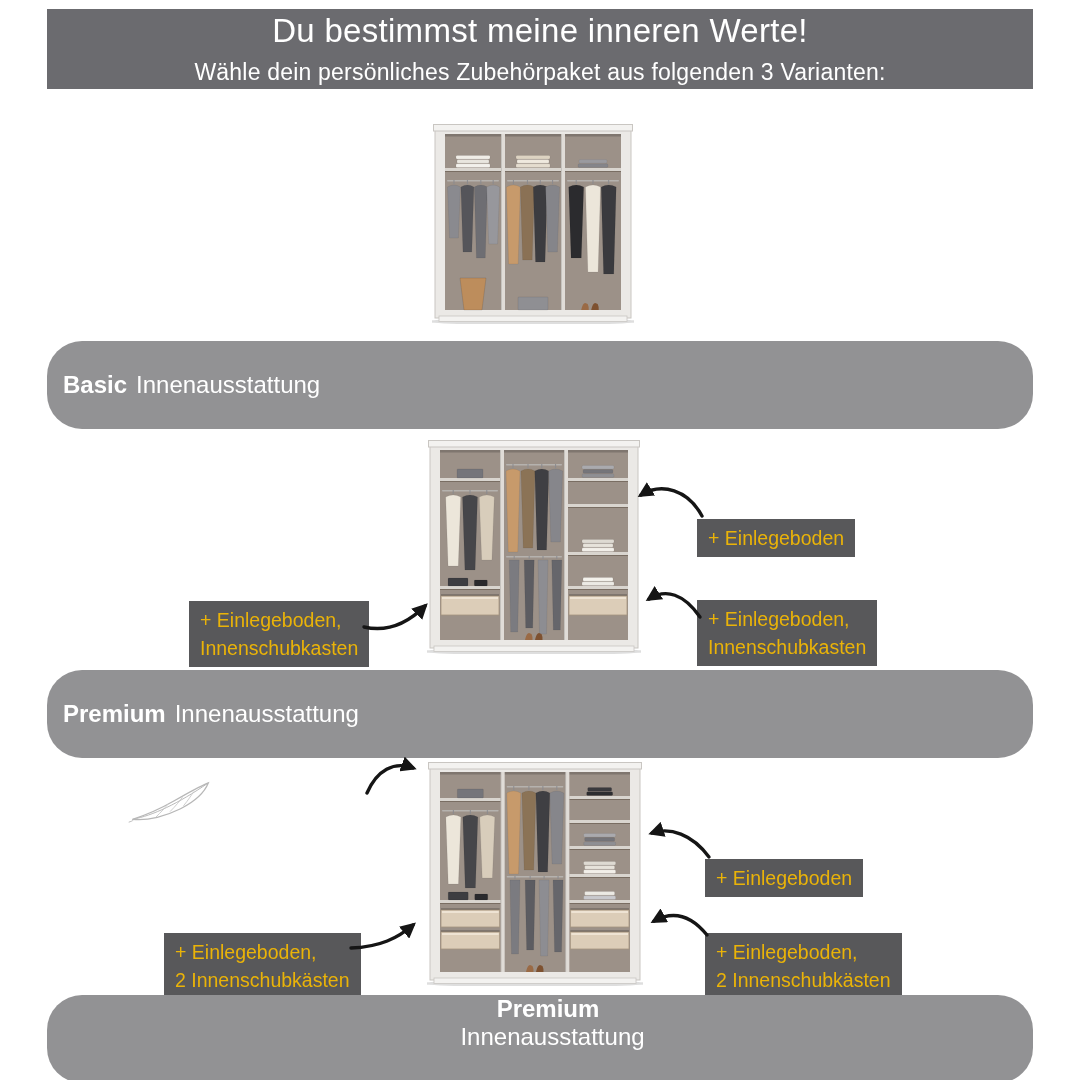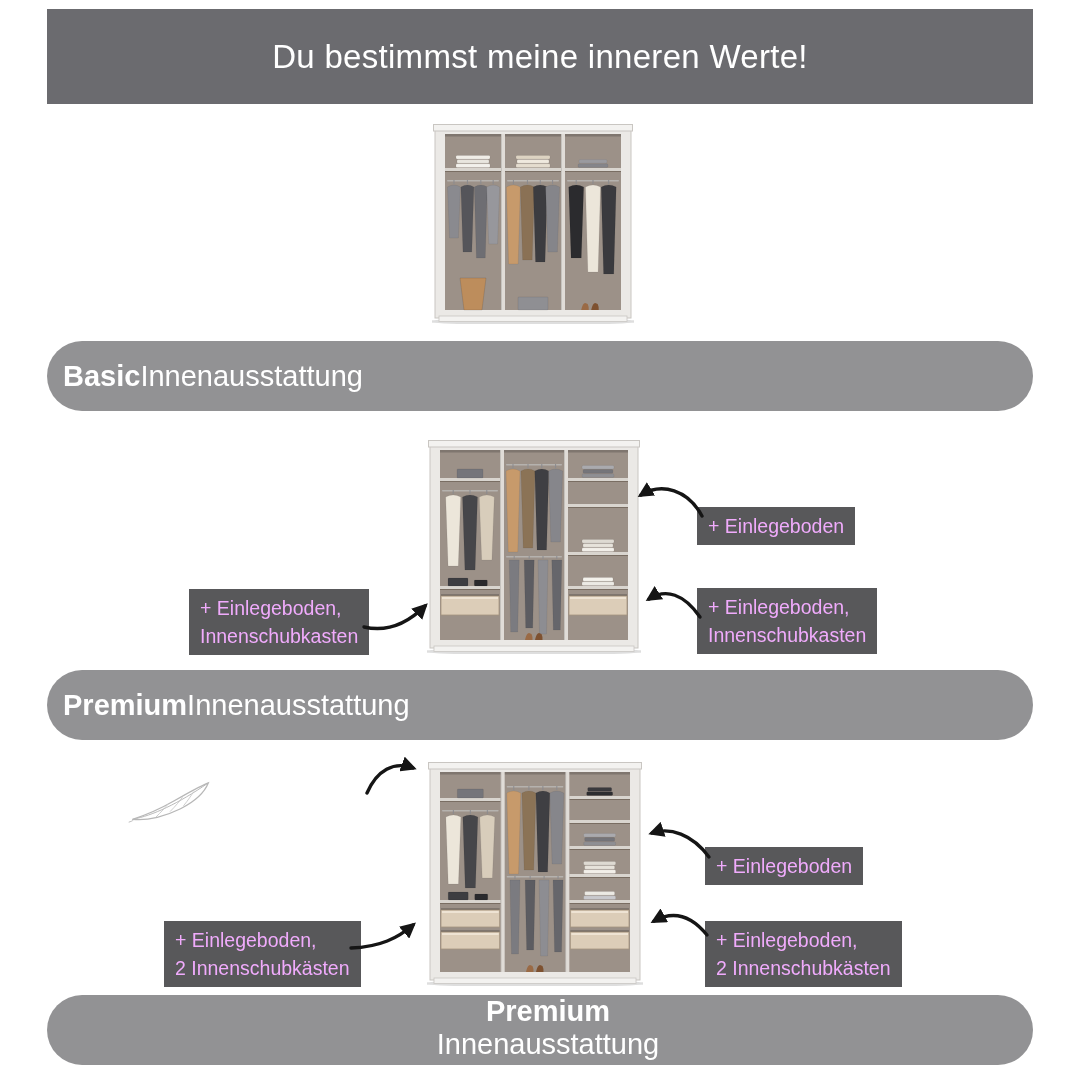--- a/index.html
+++ b/index.html
@@ -1,31 +1,31 @@
 <!DOCTYPE html>
 <html><head>
 <meta charset="utf-8">
 <style>
   html,body{margin:0;padding:0;background:#ffffff;}
   .page{position:relative;width:1080px;height:1080px;background:#ffffff;overflow:hidden;
         font-family:"Liberation Sans",sans-serif;color:#fff;}
   
-  .header{position:absolute;left:47px;top:9px;width:986px;height:95px;background:#6b6b6f;
+  .header{position:absolute;left:47px;top:9px;width:986px;height:80px;background:#6b6b6f;
           display:flex;flex-direction:column;align-items:center;justify-content:center;gap:9px;}
   .title{font-size:33px;letter-spacing:.3px;font-weight:400;}
   .subtitle{font-size:23px;letter-spacing:.2px;font-weight:400;}
   
-  .pill{position:absolute;left:47px;width:986px;height:70px;border-radius:35px;background:#929294;
-        display:flex;align-items:center;padding-left:16px;box-sizing:border-box;font-size:29px;}
+  .pill{position:absolute;left:47px;width:986px;height:88px;border-radius:35px;background:#929294;
+        display:flex;align-items:center;padding-left:16px;box-sizing:border-box;font-size:24px;}
   .pill .name{font-weight:700;}
-  .pill .suffix{font-weight:400;}
+  .pill .suffix{font-weight:400;margin-left:9px;}
   #pill-basic{top:341px;} #pill-classic{top:670px;} #pill-premium{top:995px;flex-direction:column;}
   
-  .callout{position:absolute;background:#58585a;color:#f0abfc;font-size:19.5px;line-height:28px;
-           padding:5px 11px;white-space:nowrap;}
+  .callout{position:absolute;background:#58585a;color:#eab308;font-size:19.5px;line-height:28px;
+           padding:5px 11px;white-space:nowrap;margin-top:12px;}
   #co-classic-shelf{left:697px;top:507px;}
   #co-classic-right{left:697px;top:588px;}
   #co-classic-left{left:189px;top:589px;}
   #co-premium-damper{left:201px;top:772px;}
   #co-premium-shelf{left:705px;top:847px;}
   #co-premium-right{left:705px;top:921px;}
   #co-premium-left{left:164px;top:921px;}
   
   .wardrobe{position:absolute;}
   #wardrobe-basic{left:432px;top:124px;width:202px;height:200px;}
@@ -34,20 +34,21 @@
   #feather{position:absolute;left:126px;top:779px;width:88px;height:48px;}
   #arrows{position:absolute;left:0;top:0;width:1080px;height:1080px;pointer-events:none;}
 </style>
 </head>
 <body>
 
 <div class="page">
 
   <header class="header">
     <div class="title">Du bestimmst meine inneren Werte!</div>
+    <div class="subtitle">Wähle dein persönliches Zubehörpaket aus folgenden 3 Varianten:</div>
   </header>
 
   <svg id="wardrobe-basic" class="wardrobe" viewBox="0 0 202 200">
       <ellipse cx="101" cy="197.5" rx="107.06" ry="3.5" fill="rgba(0,0,0,0.13)"></ellipse>
       <rect x="3" y="6" width="196" height="188" fill="#ebe9e6" stroke="#c9c6c2" stroke-width="1"></rect>
       <rect x="1.5" y="0.5" width="199" height="6.5" fill="#f3f2f0" stroke="#c9c6c2" stroke-width="1"></rect>
       <rect x="7" y="192" width="188" height="5.5" fill="#f3f2f0" stroke="#c9c6c2" stroke-width="0.8"></rect>
       <rect x="13" y="10" width="176" height="176" fill="#9c9188"></rect>
       <rect x="13" y="10" width="176" height="2.5" fill="rgba(0,0,0,0.18)"></rect>
       <rect x="13" y="44" width="176" height="3" fill="#d9d5cf"></rect>

